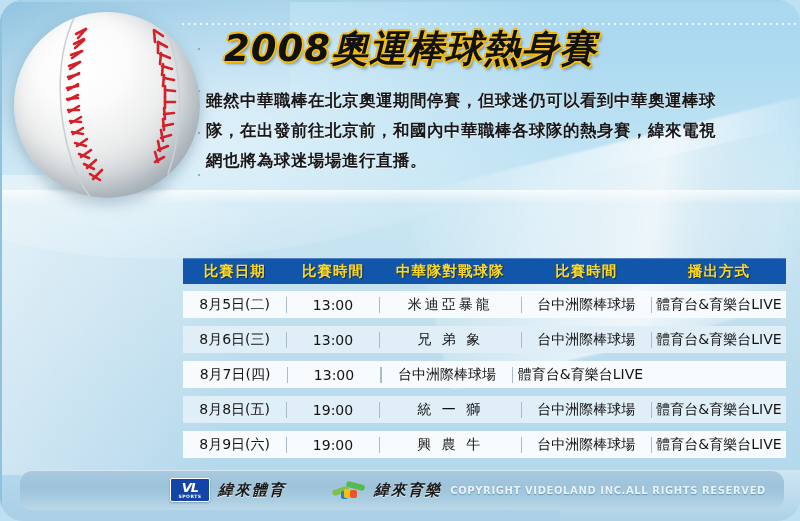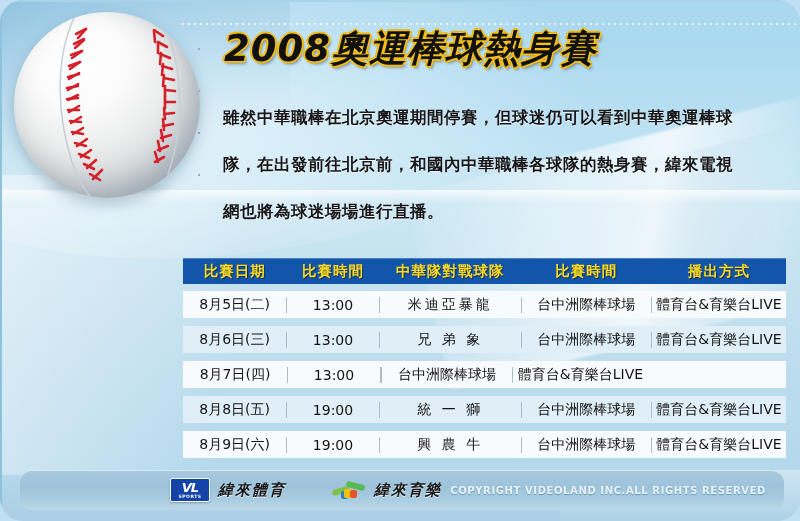--- a/index.html
+++ b/index.html
@@ -105,21 +105,21 @@
       2px 3px 3px rgba(0,0,0,.35);
   }
 
   
   #intro{
     position:absolute;left:206px;top:86px;width:584px;z-index:20;
     font-size:16.5px;font-weight:bold;line-height:30px;color:#18181a;
     letter-spacing:.5px;
     text-shadow:0 1px 0 rgba(255,255,255,.75);
   }
-  #intro p{margin:17px;}
+  #intro p{margin:0;}
 
   
   #schedule{
     position:absolute;left:183px;top:258px;width:603px;z-index:25;
   }
   .srow{
     display:flex;align-items:center;height:27px;margin-bottom:8px;
   }
   .srow.head{
     background:#1256ab;height:26px;margin-bottom:7px;

